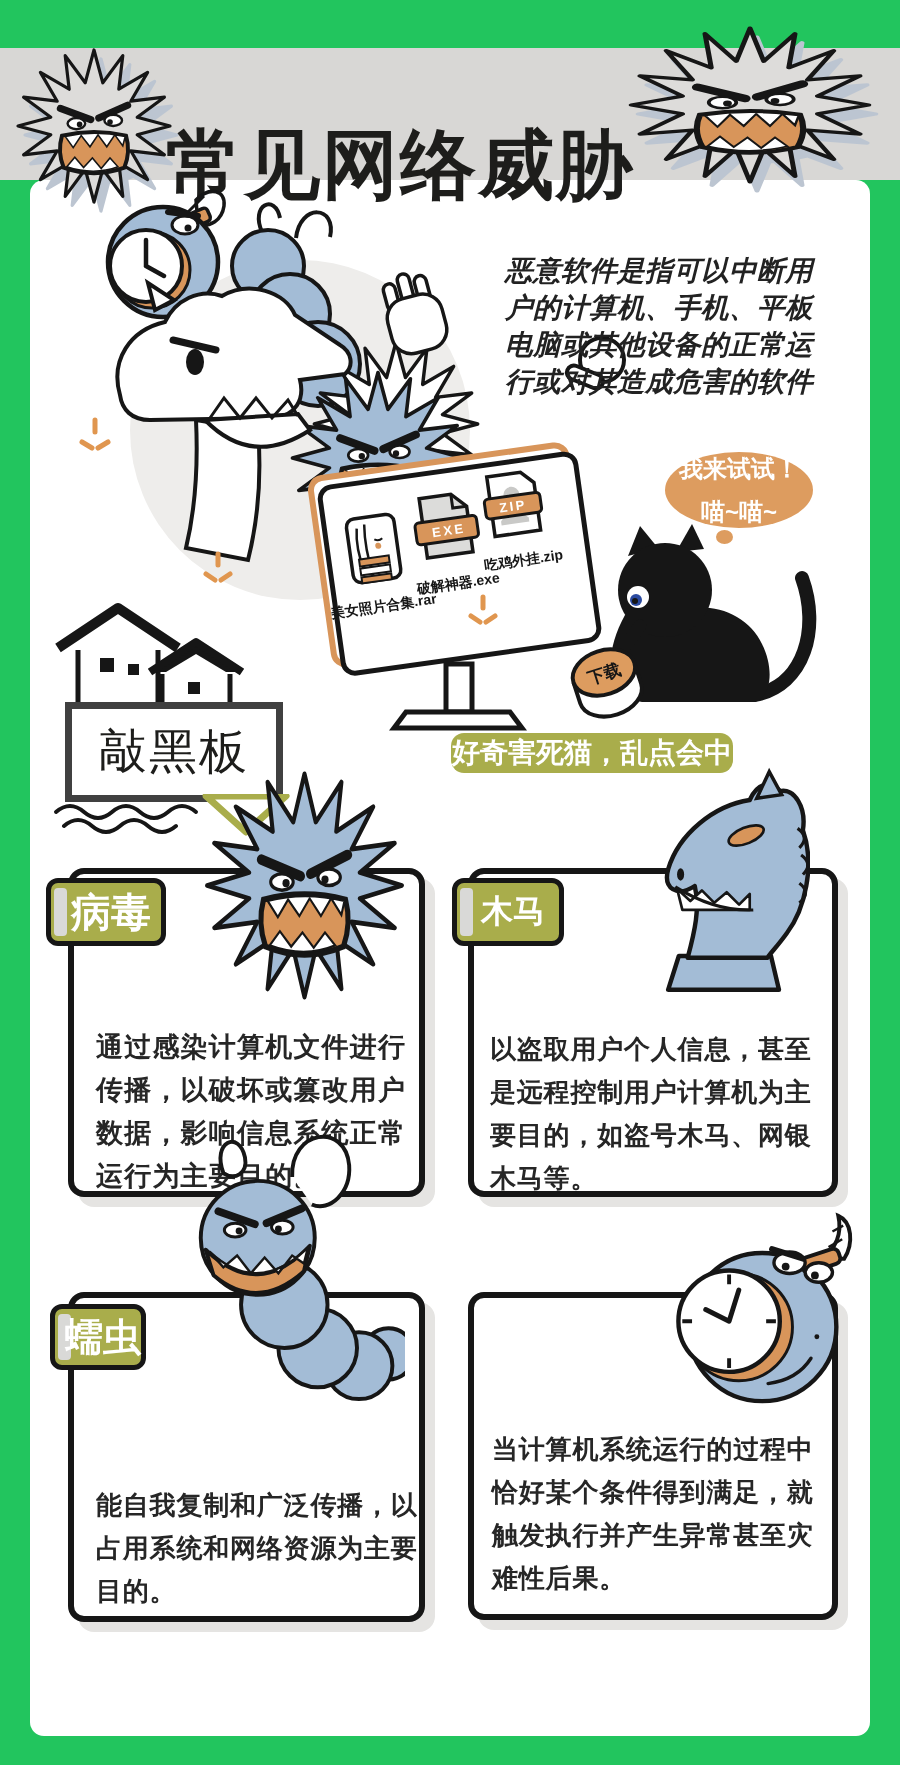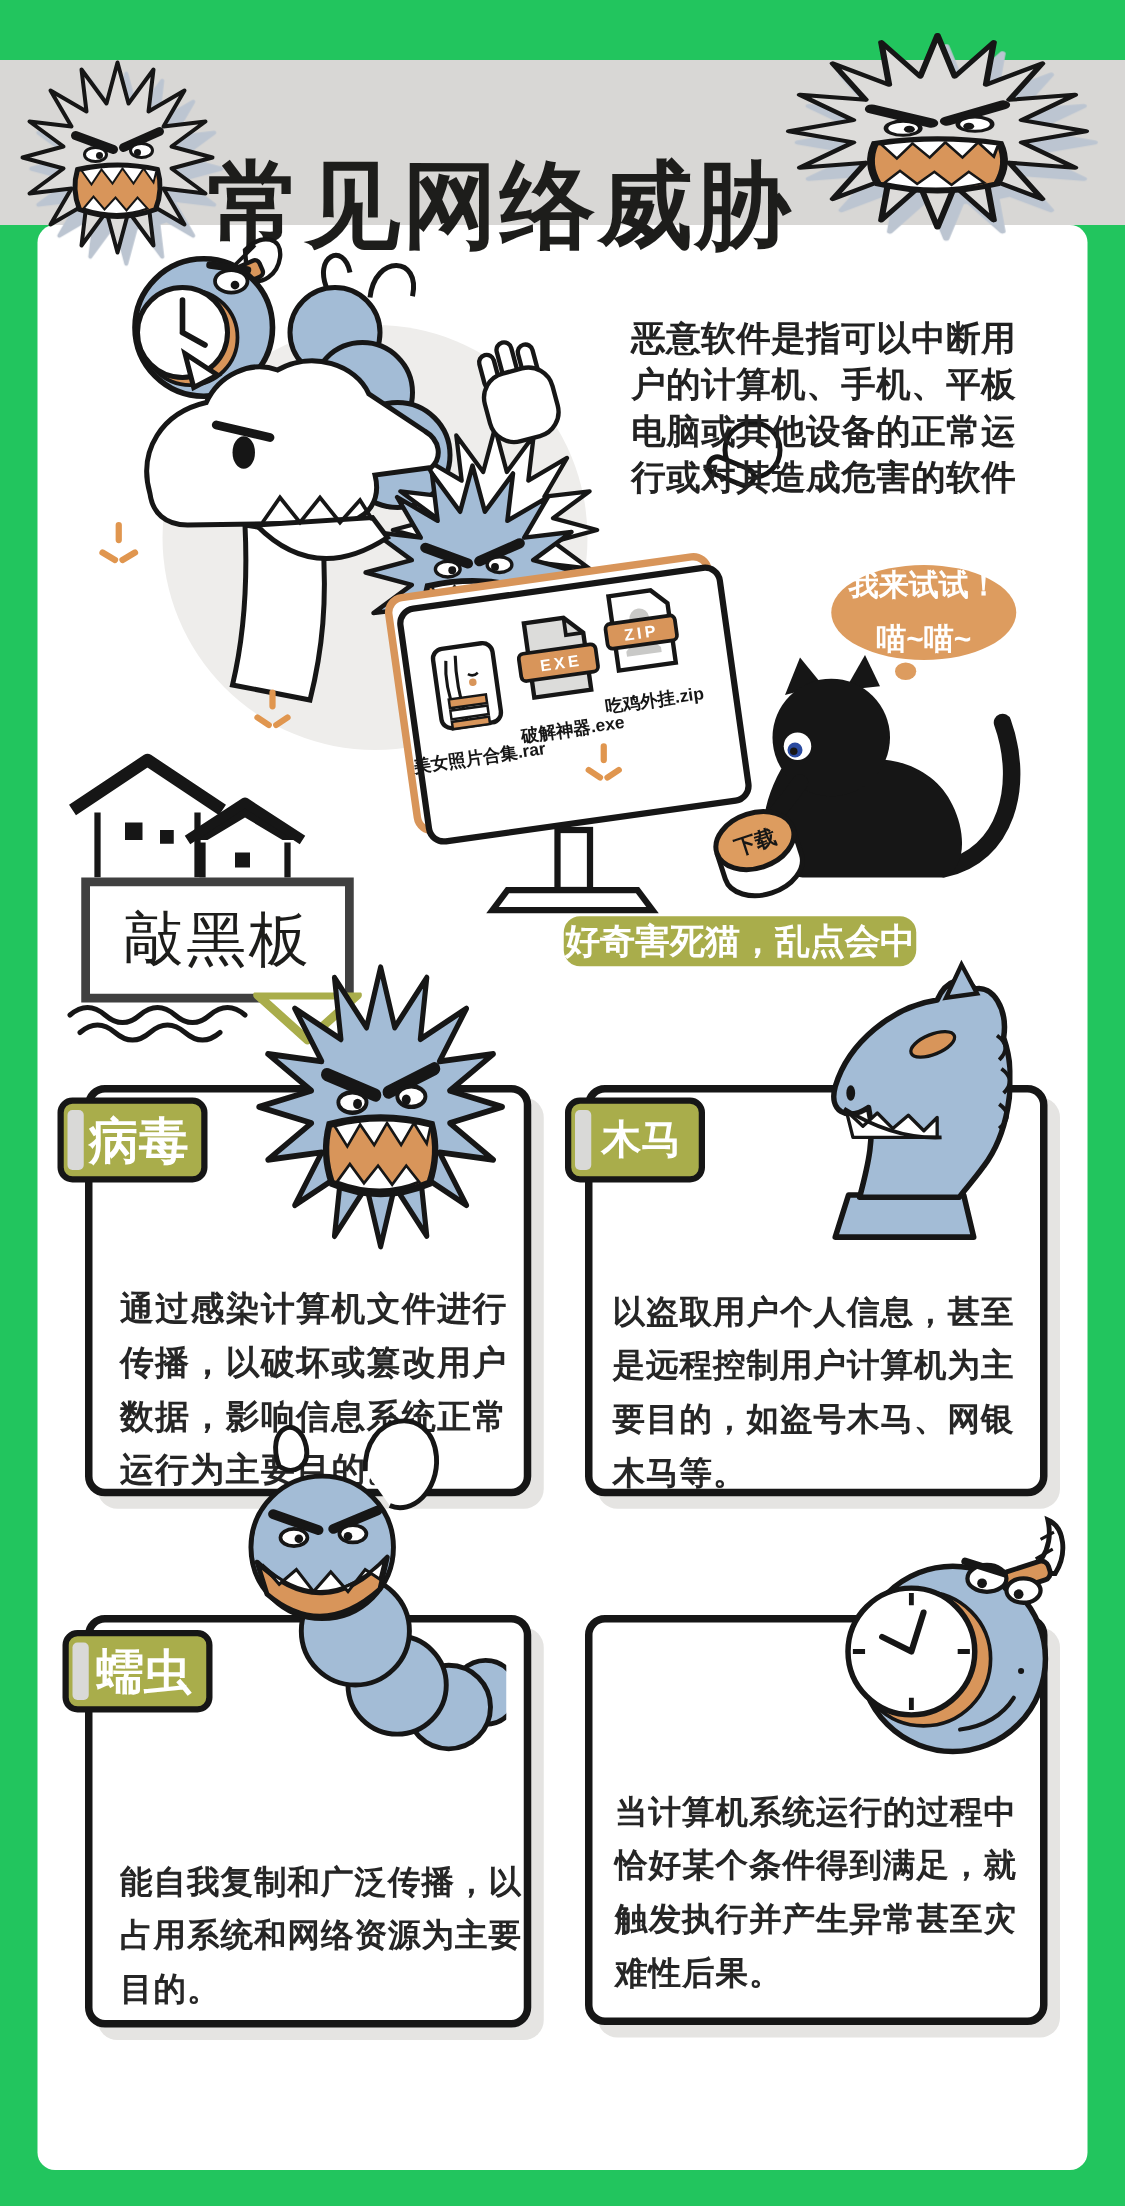--- a/index.html
+++ b/index.html
@@ -9,21 +9,21 @@
   
   .banner{position:absolute;left:0;top:48px;width:900px;height:132px;background:#d8d7d5;}
   .panel{position:absolute;left:30px;top:180px;width:840px;height:1556px;background:#ffffff;border-radius:14px;}
   .title{position:absolute;left:165px;top:58px;width:470px;line-height:112px;text-align:center;
          font-size:76px;font-weight:900;letter-spacing:2px;color:#1d1d1b;white-space:nowrap;}
   .burst-monster{position:absolute;filter:drop-shadow(7px 9px 0 #bcc5d1);}
   .burst-gray{fill:#dddcda;}
   .burst-blue{fill:#a3bcd6;}
   
   .intro{position:absolute;left:505px;top:224px;width:320px;font-size:27.5px;font-weight:800;
-         line-height:37px;letter-spacing:.5px;color:#222;}
+         line-height:37px;letter-spacing:.5px;color:#222;font-style:italic;}
   
   .bubble{position:absolute;left:665px;top:452px;width:148px;height:76px;background:#dd9c5f;
           border-radius:50%;display:flex;flex-direction:column;align-items:center;justify-content:center;
           color:#fff;font-size:24px;font-weight:700;line-height:30px;gap:13px;}
   .bubble-dot{position:absolute;left:716px;top:530px;width:17px;height:14px;background:#dd9c5f;border-radius:50%;}
   
   .kb-box{position:absolute;left:65px;top:702px;width:218px;height:100px;box-sizing:border-box;
           background:#fff;border:7px solid #404040;display:flex;align-items:center;justify-content:center;
           font-size:48px;font-weight:400;color:#1d1d1b;letter-spacing:2px;z-index:3;}
   .kb-tail{position:absolute;left:200px;top:794px;z-index:4;}
@@ -233,21 +233,21 @@
   <section class="card" style="left:468px;top:868px;width:370px;height:329px"></section>
   <section class="card" style="left:68px;top:1292px;width:357px;height:330px"></section>
   <section class="card" style="left:468px;top:1292px;width:370px;height:328px"></section>
 
   <div class="card-label" style="left:46px;top:878px;width:120px;height:68px;font-size:40px">
     <span>病毒</span>
   </div>
   <div class="card-label" style="left:452px;top:878px;width:112px;height:68px;font-size:32px">
     <span>木马</span>
   </div>
-  <div class="card-label" style="left:50px;top:1304px;width:120px;height:66px;font-size:38px">
+  <div class="card-label" style="left:50px;top:1304px;width:96px;height:66px;font-size:38px">
     <span>蠕虫</span>
   </div>
 
   <p class="card-text" style="left:96px;top:1026px;width:324px">通过感染计算机文件进行传播，以破坏或篡改用户数据，影响信息系统正常运行为主要目的。</p>
   <p class="card-text ct-sm" style="left:96px;top:1484px;width:334px">能自我复制和广泛传播，以占用系统和网络资源为主要目的。</p>
   <p class="card-text ct-sm" style="left:490px;top:1028px;width:334px">以盗取用户个人信息，甚至是远程控制用户计算机为主要目的，如盗号木马、网银木马等。</p>
   <p class="card-text ct-sm" style="left:492px;top:1428px;width:334px">当计算机系统运行的过程中恰好某个条件得到满足，就触发执行并产生异常甚至灾难性后果。</p>
 
   <svg class="monster burst-blue" style="left:202px;top:768px" width="205" height="235" viewBox="0 0 200 200" preserveAspectRatio="none">
     <use href="#burst-star"></use>

